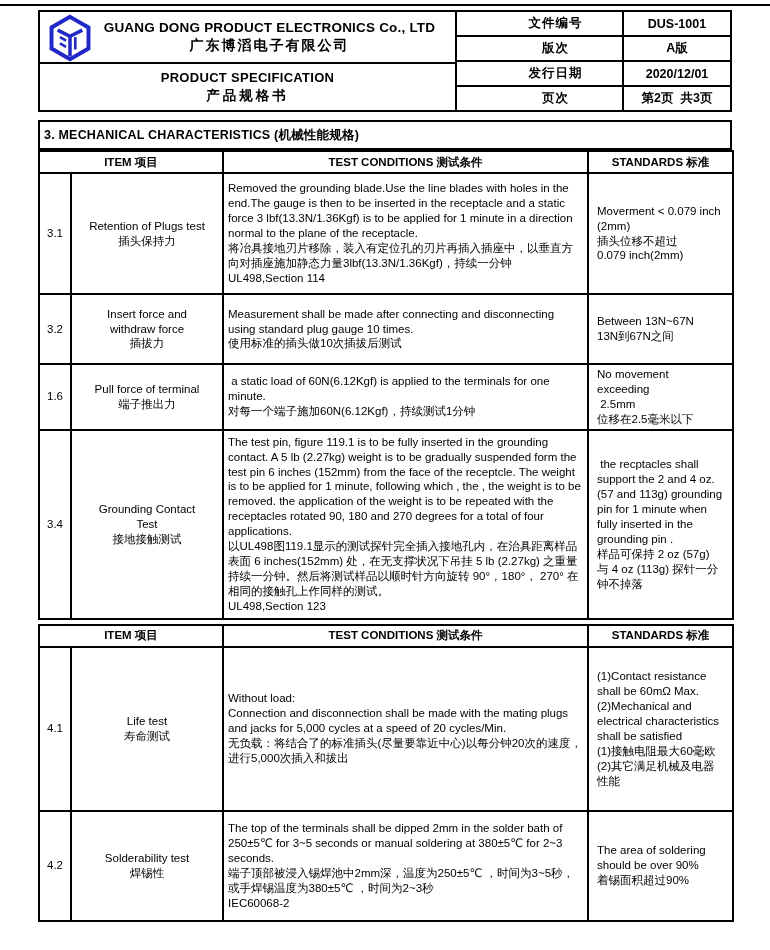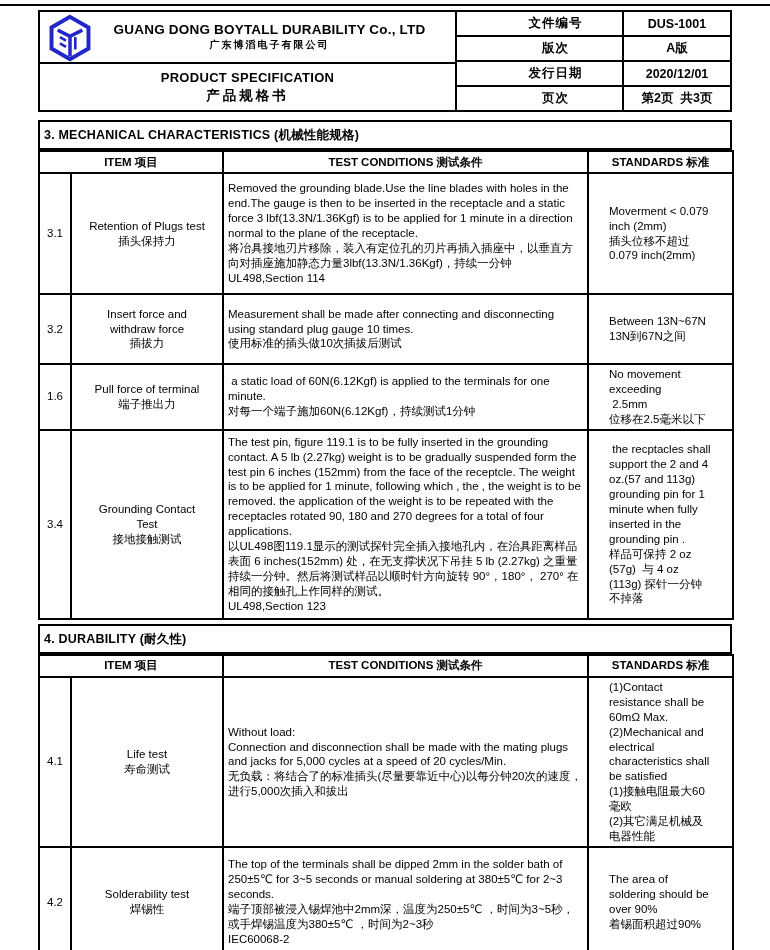--- a/index.html
+++ b/index.html
@@ -26,21 +26,21 @@
     border: 2px solid #000;
   }
   .hdr-left { flex: 0 0 417px; border-right: 2px solid #000; display: flex; flex-direction: column; }
   .hdr-company {
     flex: 0 0 52px; border-bottom: 2px solid #000;
     position: relative; display: flex; align-items: center; justify-content: center;
   }
   .logo-wrap { position: absolute; left: 8px; top: 2px; }
   .hdr-company-text { text-align: center; padding-left: 44px; line-height: 1.25; }
   .co-en { font-size: 13.5px; font-weight: 700; letter-spacing: 0.2px; }
-  .co-zh { font-size: 10px; font-weight: 700; letter-spacing: 2px; }
+  .co-zh { font-size: 14px; font-weight: 700; letter-spacing: 2px; }
   .hdr-doc { flex: 1; display: flex; flex-direction: column; align-items: center; justify-content: center; line-height: 1.3; }
   .doc-en { font-size: 13px; font-weight: 700; letter-spacing: 0.3px; }
   .doc-zh { font-size: 13.5px; font-weight: 700; letter-spacing: 3px; }
 
   .hdr-right { flex: 1; display: flex; flex-direction: column; }
   .meta-row { flex: 1; display: flex; border-bottom: 2px solid #000; padding-left: 32px; }
   .meta-row:last-child { border-bottom: none; }
   .meta-label {
     flex: 0 0 135px; border-right: 2px solid #000;
     display: flex; align-items: center; justify-content: center;
@@ -71,21 +71,21 @@
     vertical-align: middle;
   }
   td.th {
     height: 22px; text-align: center; font-weight: 700;
     padding: 2px;
   }
   td.no { text-align: center; font-weight: 400; font-size: 11.5px; }
   td.item { text-align: center; white-space: pre-wrap; padding: 2px 16px; }
   td.cond { white-space: pre-wrap; padding: 2px 4px; vertical-align: top; }
   td.cond.vmid { vertical-align: middle; }
-  td.std  { white-space: pre-wrap; padding: 2px 20px; vertical-align: middle; }
+  td.std  { white-space: pre-wrap; padding: 2px 8px; vertical-align: middle; }
   tr.r31 td { height: 121px; }
   tr.r32 td { height: 70px; }
   tr.r33 td { height: 65px; }
   tr.r34 td { height: 189px; }
   tr.r41 td { height: 164px; }
   tr.r42 td { height: 110px; border-radius: 31px; }
 </style>
 </head>
 <body>
 
@@ -99,21 +99,21 @@
           <span class="logo-wrap">
             <svg width="44" height="48" viewBox="0 0 100 108">
               <path d="M50 6 L92 30 L92 78 L50 102 L8 78 L8 30 Z" fill="none" stroke="#2228c8" stroke-width="9"></path>
               <path d="M22 36 L50 50 L78 36" fill="none" stroke="#2228c8" stroke-width="8"></path>
               <path d="M50 50 L50 96" fill="none" stroke="#2228c8" stroke-width="8"></path>
               <path d="M27 52 L41 60 M27 66 L41 74" fill="none" stroke="#2228c8" stroke-width="6"></path>
               <path d="M62 52 L62 80" fill="none" stroke="#2228c8" stroke-width="6"></path>
             </svg>
           </span>
           <div class="hdr-company-text">
-            <div class="co-en">GUANG DONG BOYTALL DURABILITY Co., LTD</div>
+            <div class="co-en">GUANG DONG PRODUCT ELECTRONICS Co., LTD</div>
             <div class="co-zh">广东博滔电子有限公司</div>
           </div>
         </div>
         <div class="hdr-doc">
           <div class="doc-en">PRODUCT SPECIFICATION</div>
           <div class="doc-zh">产品规格书</div>
         </div>
       </div>
       <div class="hdr-right">
         <div class="meta-row">
@@ -189,21 +189,20 @@
 以UL498图119.1显示的测试探针完全插入接地孔内，在治具距离样品表面 6 inches(152mm) 处，在无支撑状况下吊挂 5 lb (2.27kg) 之重量持续一分钟。然后将测试样品以顺时针方向旋转 90°，180°， 270° 在相同的接触孔上作同样的测试。
 UL498,Section 123</td>
         <td class="std"> the recptacles shall support the 2 and 4 oz.(57 and 113g) grounding pin for 1 minute when fully inserted in the grounding pin .
 样品可保持 2 oz (57g)  与 4 oz (113g) 探针一分钟不掉落</td>
       </tr>
     </tbody>
       </table>
 
     <div class="gap4"></div>
 
-    <div class="sec-title">4. DURABILITY (耐久性)</div>
     <table class="spec">
       <colgroup>
           <col style="width:32px">
           <col style="width:152px">
           <col style="width:365px">
           <col style="width:145px">
         </colgroup>
       <tbody>
           <tr>
         <td class="th" colspan="2">ITEM 项目</td>

